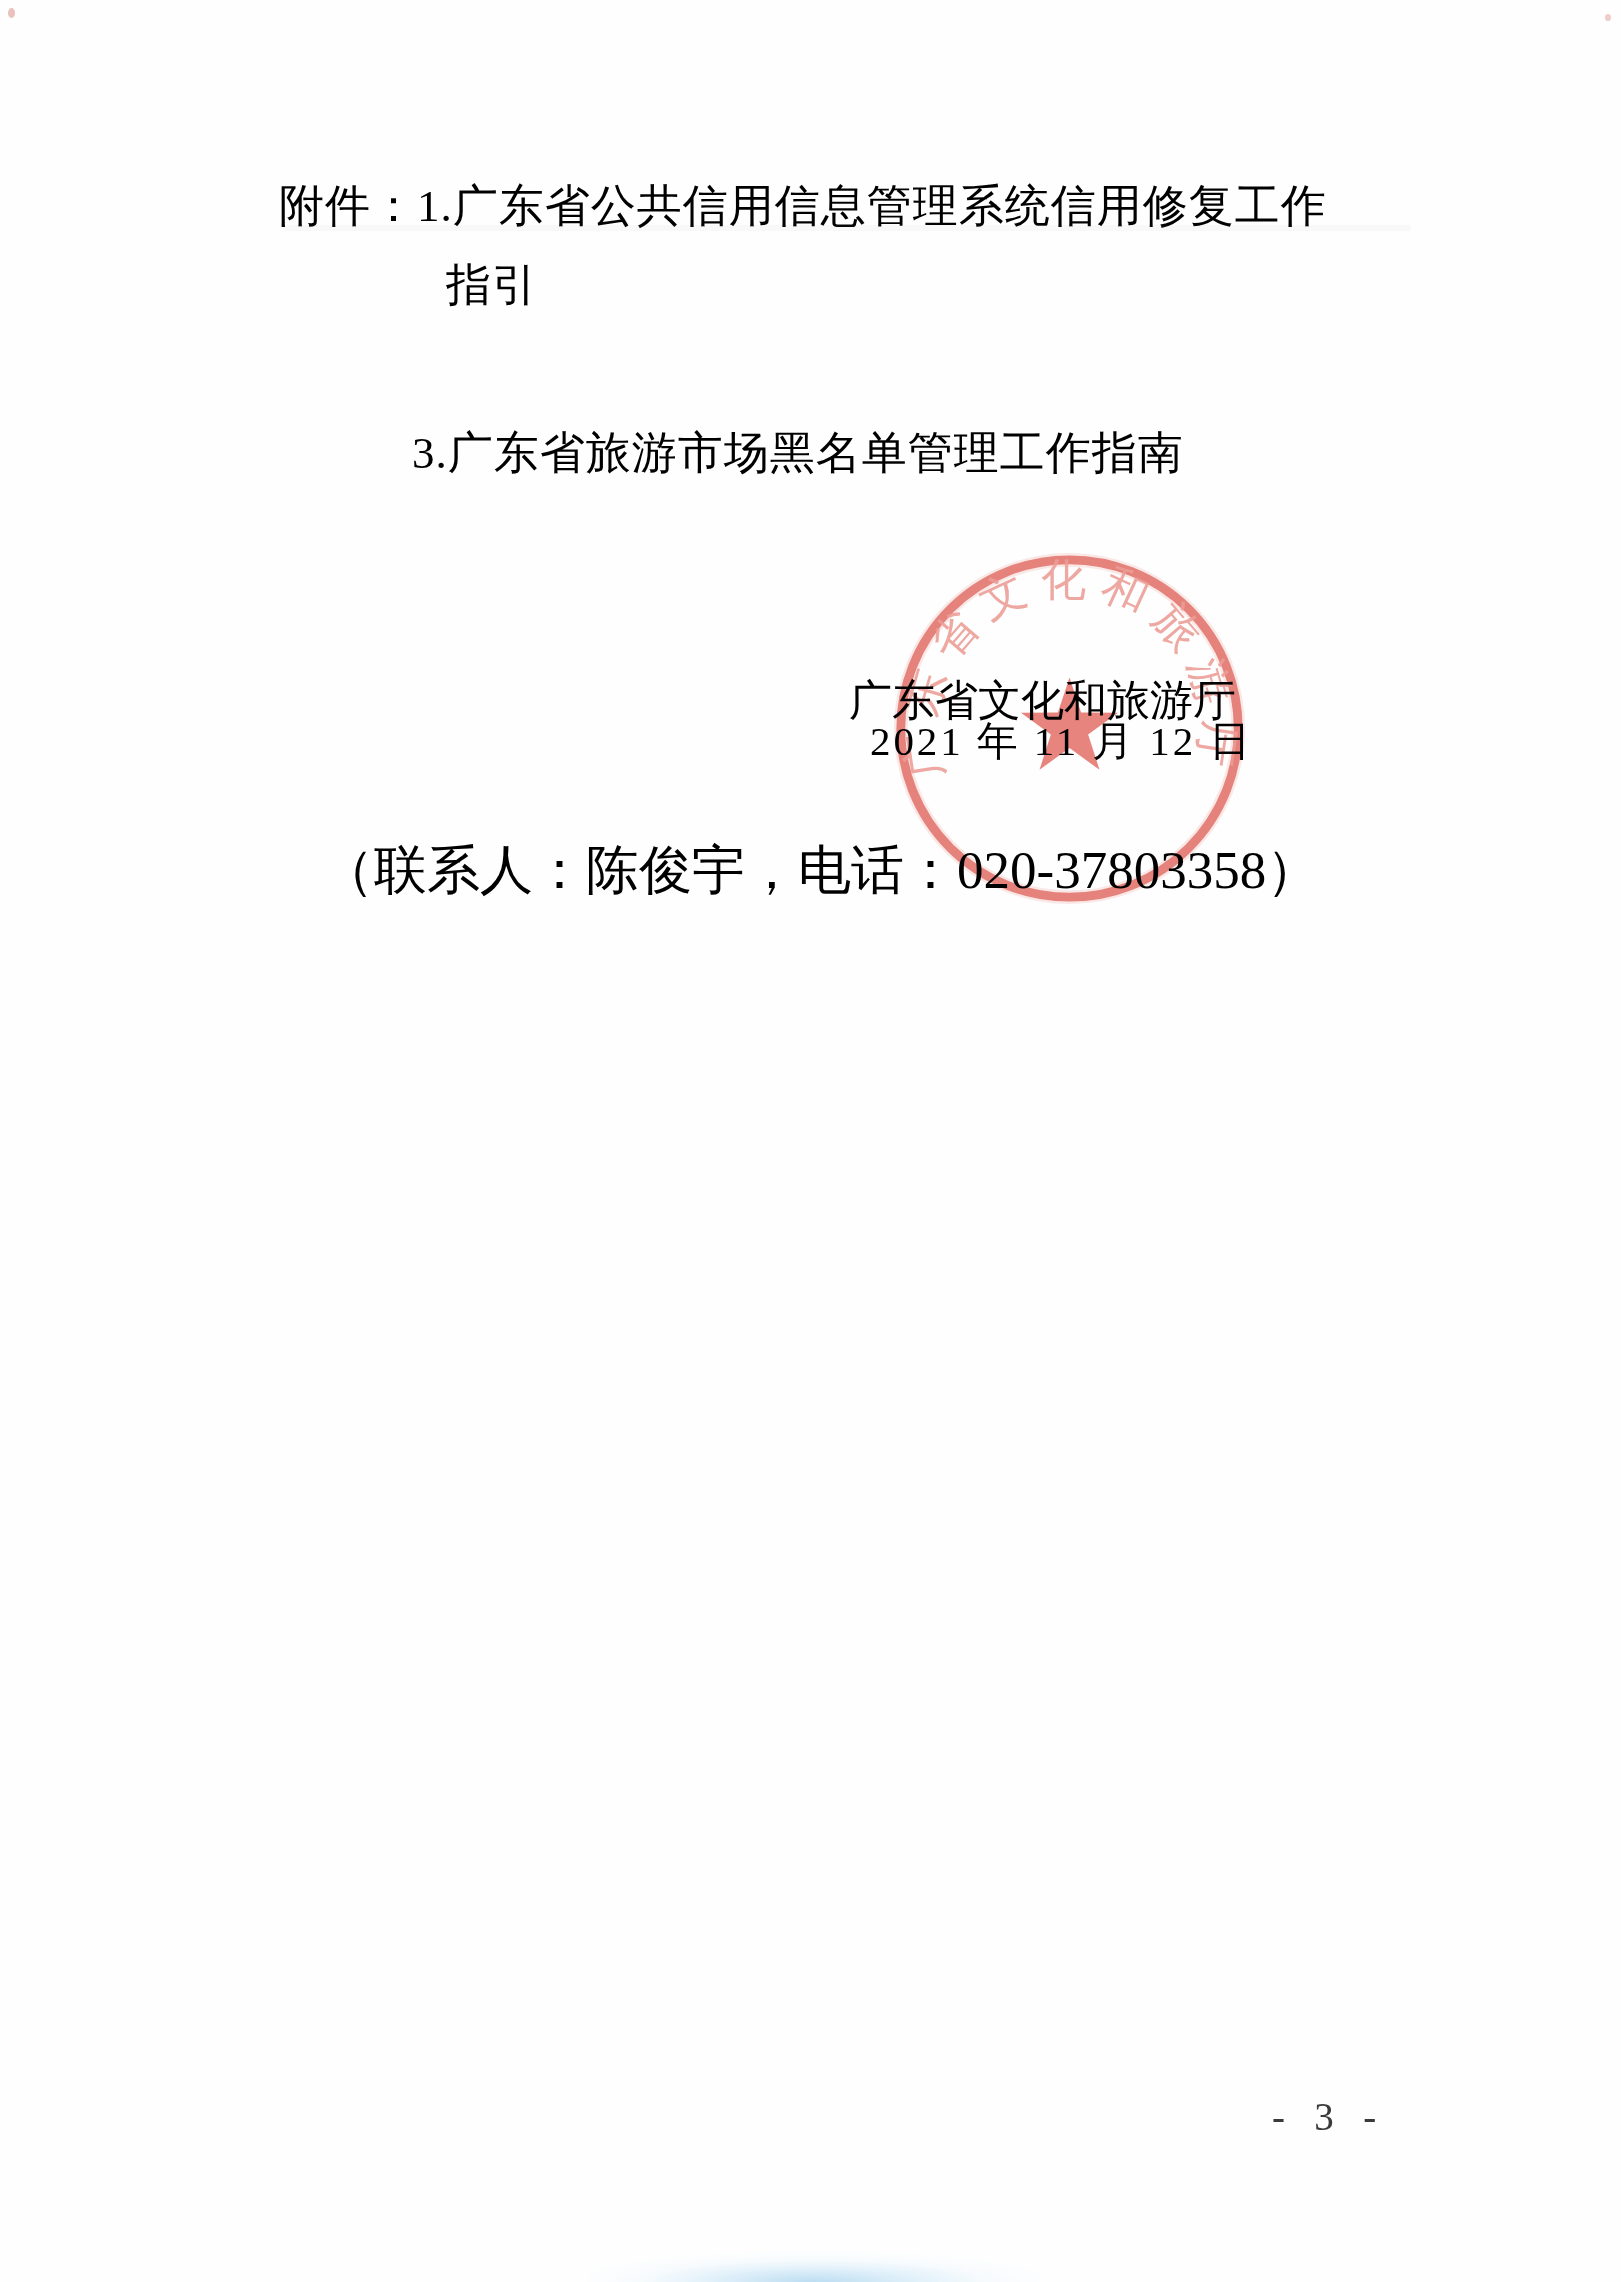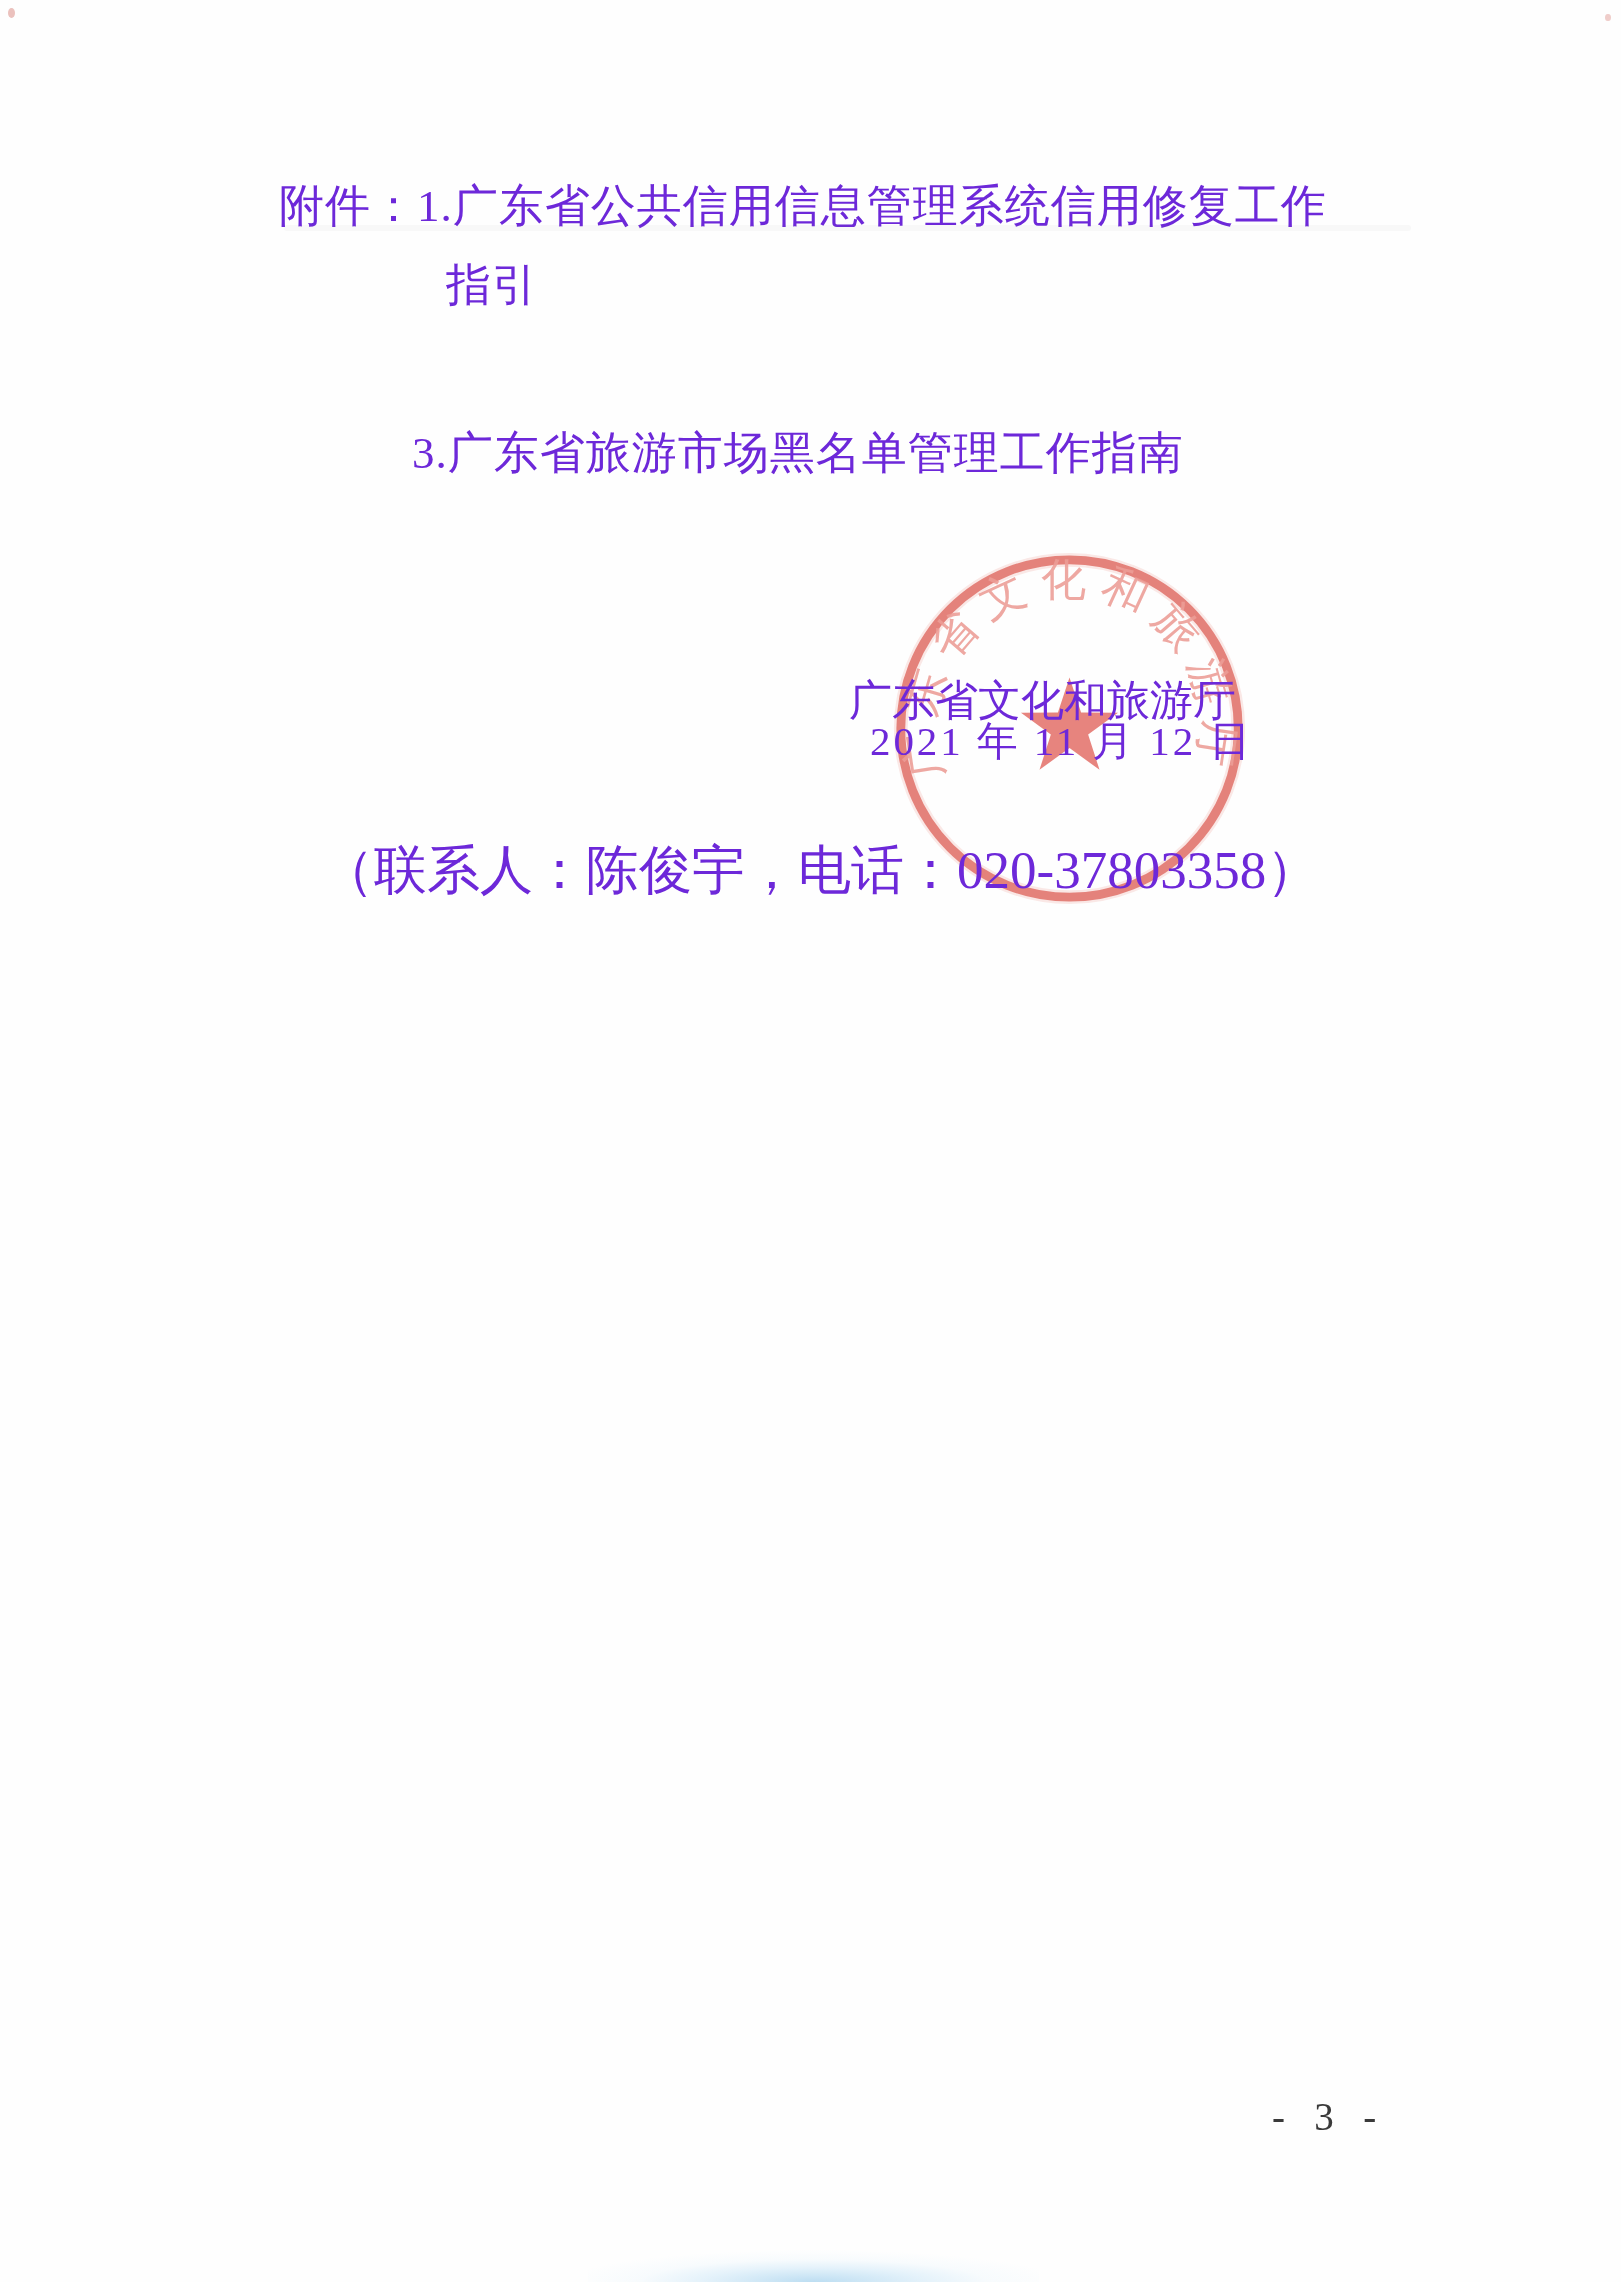--- a/index.html
+++ b/index.html
@@ -12,21 +12,21 @@
     width: 1621px;
     height: 2283px;
     background: #fefefe;
     overflow: hidden;
     font-family: "Liberation Serif", "DejaVu Serif", serif;
     color: #2d2d2d;
   }
   .line {
     position: absolute;
     white-space: nowrap;
-    color: #6d28d9;
+    color: #000000;
   }
   .att-line { font-size: 45px; letter-spacing: 1px; }
   .l1 { left: 279px; top: 176px; }
   .l2 { left: 446px; top: 255px; }
   .l3 { left: 412px; top: 339px; letter-spacing: 2px; }
   .l4 { left: 412px; top: 423px; letter-spacing: 1px; text-align: center; }
   .sig  { left: 849px; top: 672px; font-size: 43px; z-index: 5; }
   .date { left: 870px; top: 714px; font-size: 41px; letter-spacing: 2.9px; z-index: 5; }
   .contact { left: 321px; top: 835px; font-size: 53px; z-index: 5; }
   .pageno { left: 1272px; top: 2094px; font-size: 39px; letter-spacing: 9.8px; color: #3a3a3a; }

